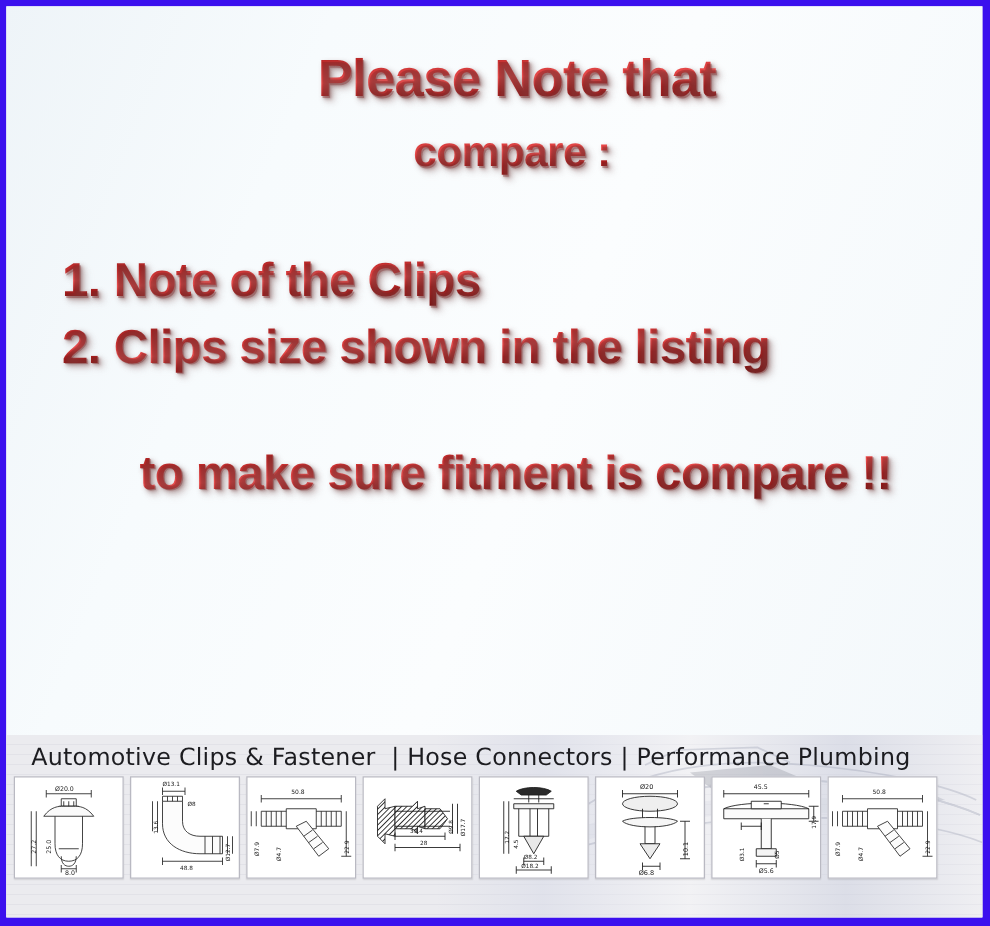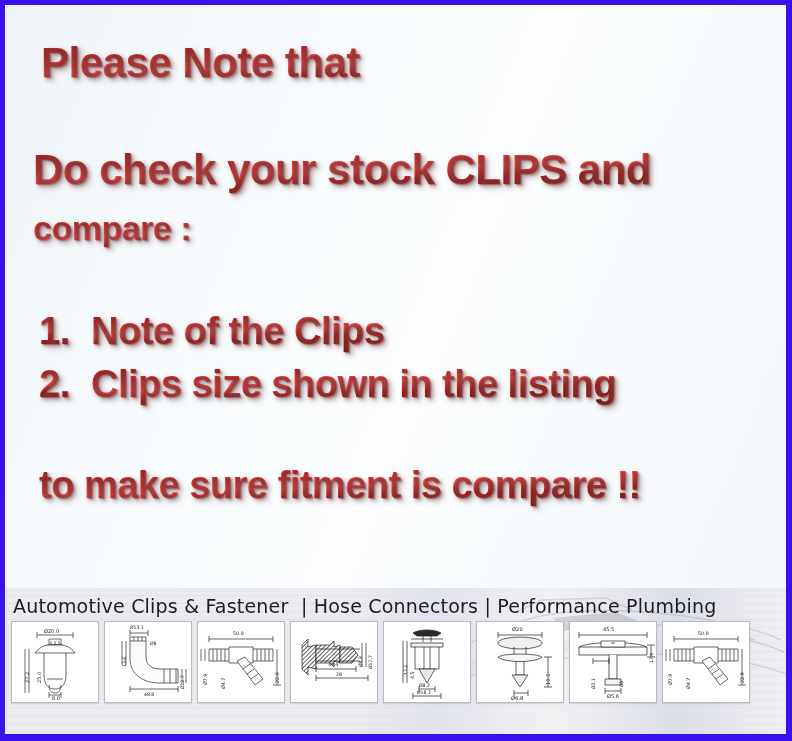--- a/index.html
+++ b/index.html
@@ -30,20 +30,21 @@
     position: relative;
     height: 583px;
     box-sizing: border-box;
     padding: 22px 0 0 28px;
     background:
       linear-gradient(112deg,
          #eef4f8 0%,
          #f7fbfd 26%,
          #fbfdfe 55%,
          #f3f8fb 100%);
+    text-align: center;
   }
 
   .notice-line {
     color: #7b1212;
     font-family: "Liberation Sans", sans-serif;
     font-weight: bold;
     letter-spacing: -0.5px;
     white-space: pre;
     text-shadow:
        1px 1px 0 rgba(120,30,30,0.35),
@@ -114,21 +115,21 @@
     pointer-events: none;
   }
 
   .footer-tagline {
     position: relative;
     font-family: "DejaVu Sans", sans-serif;
     font-size: 19px;
     font-weight: 400;
     letter-spacing: 0.2px;
     color: #1c1c20;
-    padding: 7px 0 0 8px;
+    padding: 7px 0 0 20px;
     white-space: pre;
   }
 
   .thumb-row {
     position: relative;
     display: flex;
     gap: 5px;
     padding: 4px 0 0 6px;
   }
   .thumb {
@@ -147,21 +148,20 @@
 </style>
 </head>
 <body>
 
 <div class="banner">
 
   <div class="notice-area">
 
     <div class="notice-line l-note">Please Note that</div>
 
-    <div class="notice-line l-do">Do check your stock CLIPS and</div>
 
     <div class="notice-line l-compare">compare :</div>
 
     <div class="list">
       <div class="list-row">
         <span class="notice-line list-num">1.</span>
         <span class="notice-line list-text">Note of the Clips</span>
       </div>
       <div class="list-row">
         <span class="notice-line list-num">2.</span>

